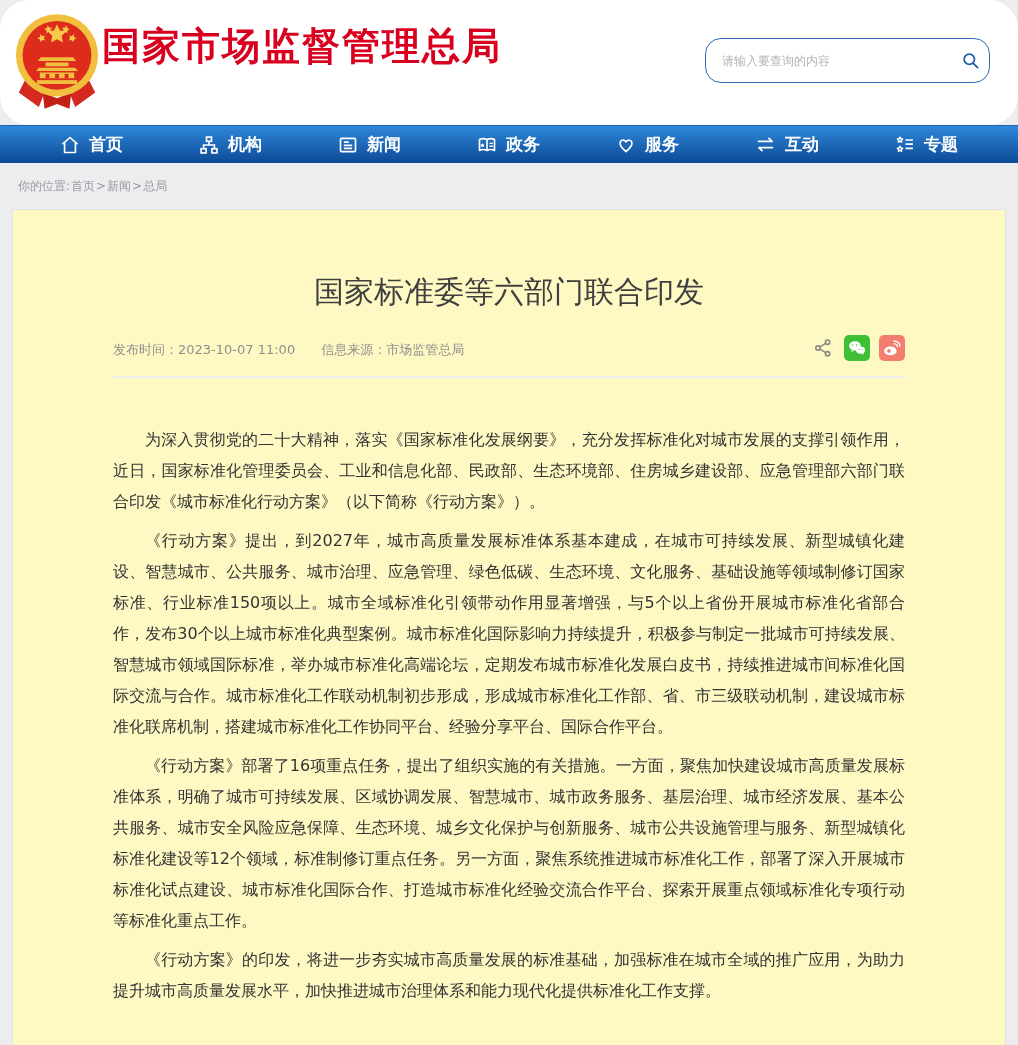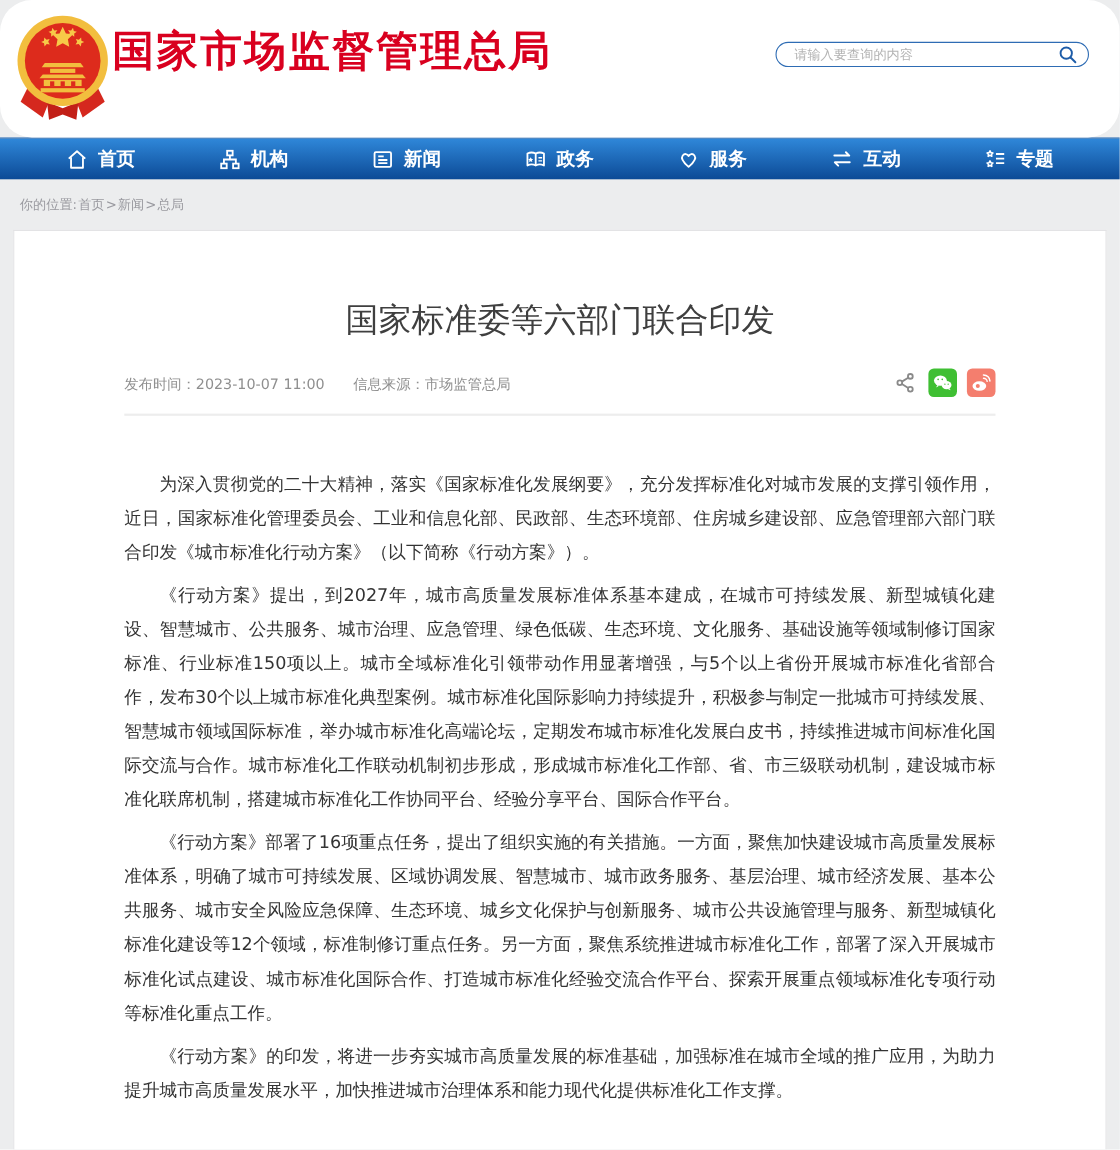--- a/index.html
+++ b/index.html
@@ -8,41 +8,41 @@
     width:1018px; height:1045px; overflow:hidden;
     background:#ecedee;
     font-family:"DejaVu Sans","Liberation Sans",sans-serif;
   }
   
   .site-header { position:relative; height:125px; background:#ffffff;border-radius:29px; }
   .logo { position:absolute; left:14px; top:12px; width:86px; height:100px; }
   .titles { position:absolute; left:102px; top:24px; }
   .title-zh { color:#d9001f; font-size:38px; font-weight:bold; letter-spacing:2px; line-height:1.2; }
   .title-en { color:#d9001f; font-size:14px; letter-spacing:2.3px; margin-top:7px; white-space:nowrap; }
-  .search { position:absolute; right:28px; top:38px; width:285px; height:23px;
+  .search { position:absolute; right:28px; top:38px; width:285px; height:45px;
     border:1px solid #2e6cb4; border-radius:16px; background:#fff;
     display:flex; align-items:center;justify-content:flex-end; }
   .search input { flex:1; border:none; outline:none; background:transparent;
     padding:0 6px 0 16px; font-size:12px; color:#333; font-family:inherit; }
   .search input::placeholder { color:#b3b3b3; }
   .search-btn { border:none; background:none; width:38px; height:100%; cursor:pointer;
     display:flex; align-items:center; justify-content:center; padding:0; }
   
   .main-nav { height:38px; background:linear-gradient(#2f87d9,#0c4a96);
     display:flex; align-items:center; justify-content:space-around; padding:0 22px;
     border-top:1px solid #1a63b0; }
   .nav-item { display:flex; align-items:center; gap:9px; color:#ffffff;
     font-size:17px; font-weight:bold; text-decoration:none; cursor:pointer; }
   .nav-icon { display:flex; }
   
   .breadcrumb { height:46px; display:flex; align-items:center; gap:1px;
     padding-left:18px; font-size:12px; color:#9a9aa0; }
   .breadcrumb a { color:#9a9aa0; text-decoration:none; cursor:pointer; }
   
-  .content-card { margin:0 12px; height:836px; background:#ffffff;
+  .content-card { margin:0 12px; height:836px; background:#fef9c3;
     border:1px solid #e3e3e5; border-bottom:none; padding:58px 100px 0; overflow:hidden; }
   .article-title { text-align:center; color:#3f3f3f; font-size:30px; font-weight:500;
     line-height:47px; margin:0; }
   .meta-row { position:relative; margin-top:26px; 
     font-size:13px; color:#8f8f8f; }
   .meta-row .gap { display:inline-block; width:26px; }
   .share-tools { position:absolute; right:0; top:-6px; display:flex; gap:9px; align-items:center; }
   .share-plain { width:24px; height:24px; display:flex; align-items:center; justify-content:center;
     background:none; border:none; padding:0; cursor:pointer; }
   .badge { width:26px; height:26px; border-radius:5px; border:none; padding:0; cursor:pointer;

